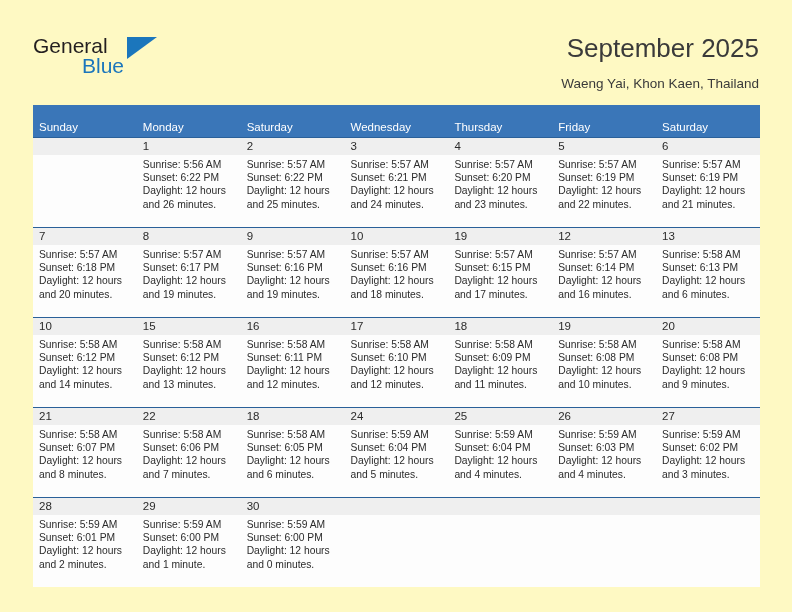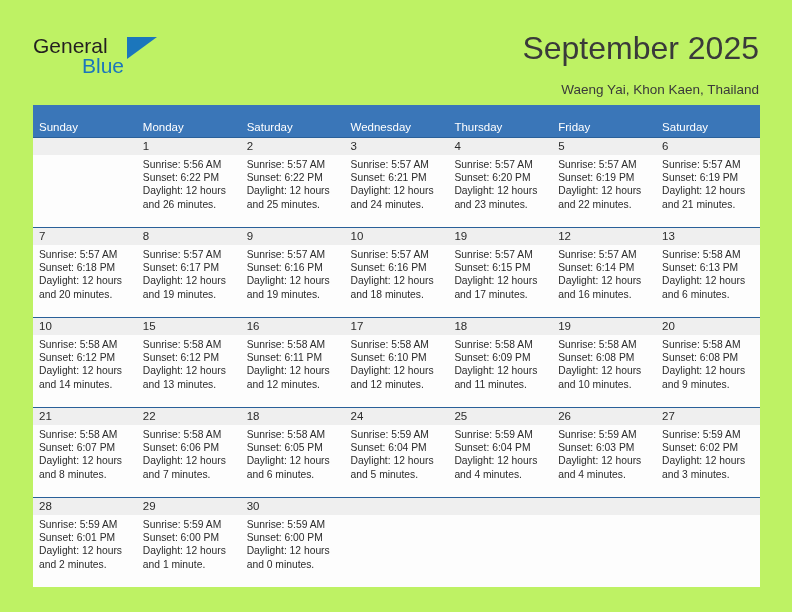--- a/index.html
+++ b/index.html
@@ -9,21 +9,21 @@
     width: 792px;
     height: 612px;
     background: #ffffff;
     font-family: "Liberation Sans", sans-serif;
     -webkit-font-smoothing: antialiased;
   }
   .page {
     position: relative;
     width: 792px;
     height: 612px;
-    background: #bef264;
+    background: #fef9c3;
     overflow: hidden;
   }
 
   
   .header {
     position: absolute;
     left: 0; top: 0;
     width: 792px;
     height: 100px;
   }
@@ -59,32 +59,32 @@
     border-bottom: 22px solid transparent;
   }
 
   .title-block {
     position: absolute;
     right: 33px;
     top: 32px;
     text-align: right;
   }
   .cal-title {
-    font-size: 32px;
+    font-size: 26px;
     color: #3a3a3a;
     line-height: 32px;
     font-weight: normal;
     margin: 0;
     white-space: nowrap;
   }
   .cal-subtitle {
     font-size: 13.5px;
     color: #3a3a3a;
     line-height: 20px;
-    margin: 16px 0 0 0;
+    margin: 10px 0 0 0;
     white-space: nowrap;
   }
 
   
   .calendar {
     position: absolute;
     left: 33px;
     top: 105px;
     width: 727px;
   }

